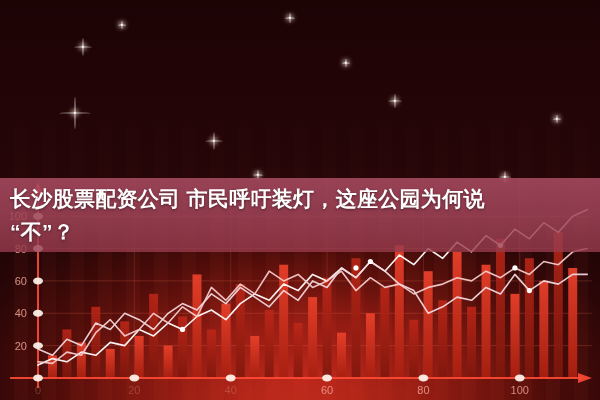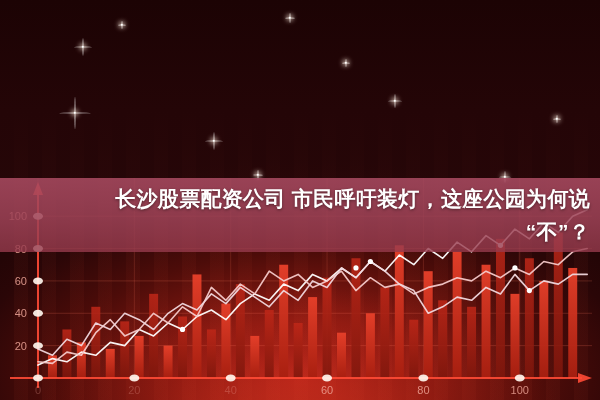--- a/index.html
+++ b/index.html
@@ -84,21 +84,21 @@
     left: 0; right: 0;
     top: 178px;
     height: 74px;
     background: linear-gradient(180deg, rgba(168,74,96,0.88) 0%, rgba(158,66,86,0.86) 55%, rgba(150,58,76,0.80) 100%);
   }
   .title-text {
     position: absolute;
     left: 0; right: 0;
     top: 182px;
     padding: 0 10px;
-    text-align: right;
+    text-align: left;
     color: #ffffff;
     font-size: 21px;
     font-weight: bold;
     line-height: 33px;
     letter-spacing: 0.3px;
     text-shadow: 0 1px 3px rgba(0,0,0,0.45);
     white-space: pre-line;
   }
 
   .axis-num {

